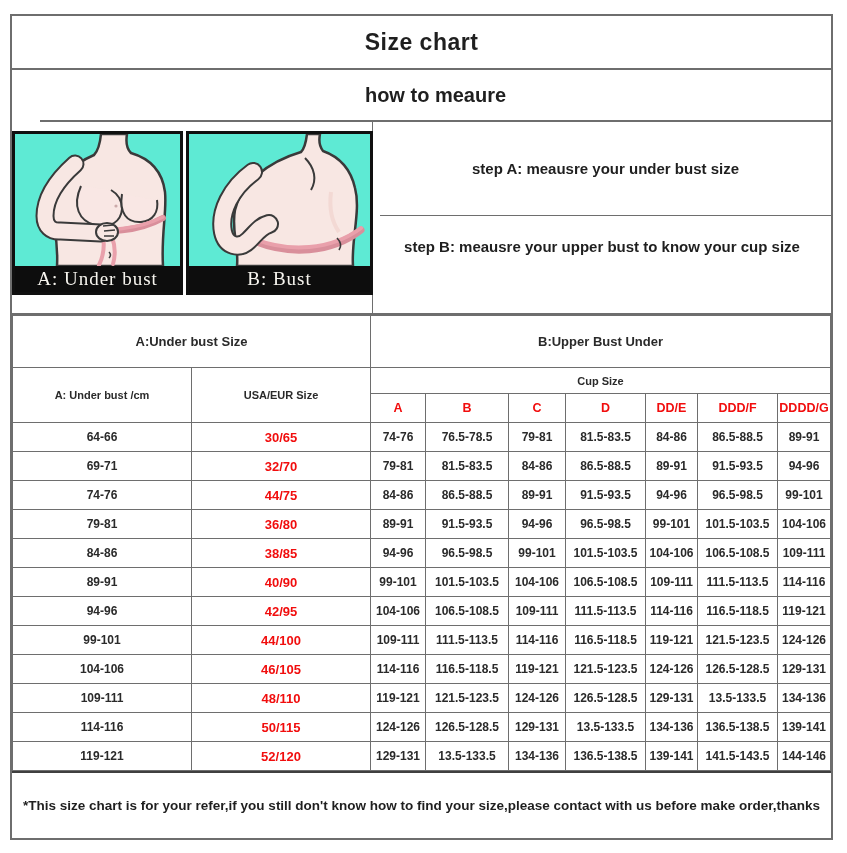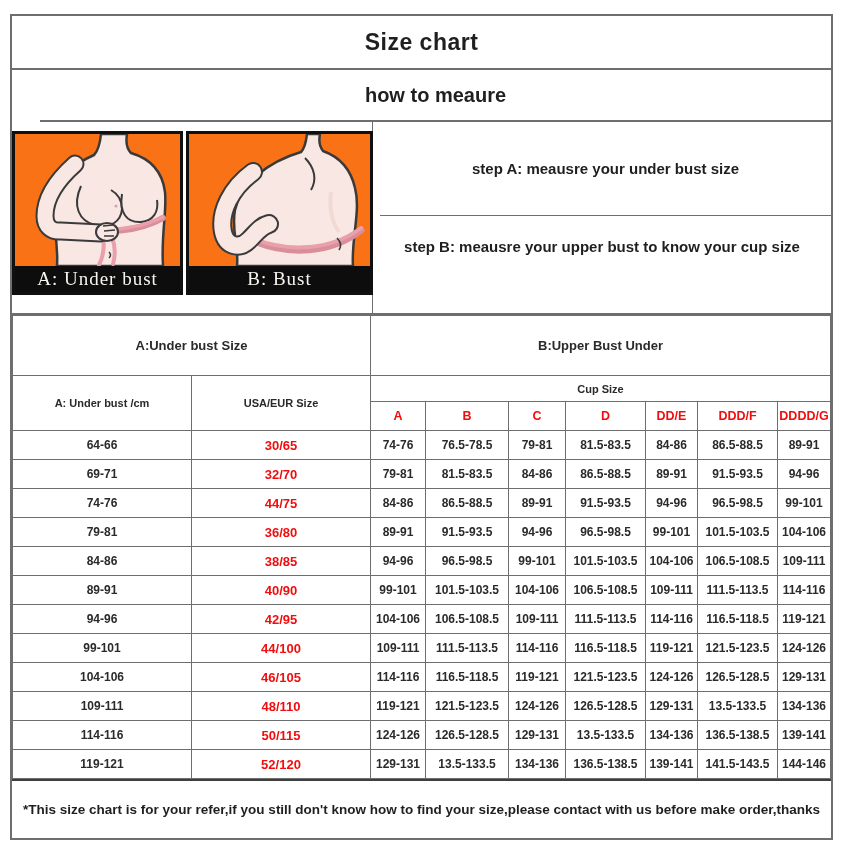--- a/index.html
+++ b/index.html
@@ -31,41 +31,41 @@
     font-size:23px;font-weight:bold;letter-spacing:.5px;
   }
   .subtitle-row{
     height:52px;border-bottom:2px solid var(--border);
     display:flex;align-items:center;justify-content:center;
     font-size:20px;font-weight:bold;margin-left:28px;
   }
   .measure-section{height:193px;display:flex;border-bottom:2px solid var(--border);}
   .illustrations{width:361px;border-right:1px solid var(--border);position:relative;}
   .img-box{
-    position:absolute;top:9px;margin:0;border:3px solid #101010;background:#f97316;
+    position:absolute;top:9px;margin:0;border:3px solid #101010;background:#5eead4;
     display:flex;flex-direction:column;height:164px;
   }
   .img-box.box-a{left:0;width:171px;}
   .img-box.box-b{left:174px;width:187px;}
   .img-box svg{flex:1;display:block;width:100%;}
   .img-box figcaption{
     height:26px;background:var(--caption-bar);color:#f6f4ee;
     font-family:"Liberation Serif",serif;font-size:19px;line-height:25px;text-align:center;
     letter-spacing:1px;
   }
   .steps{flex:1;display:flex;flex-direction:column;}
   .step{font-weight:bold;font-size:15px;text-align:center;padding:0 14px;}
   .step-a{height:94px;border-bottom:1px solid var(--border);display:flex;align-items:center;justify-content:center;margin-left:7px;}
   .step-b{flex:1;display:flex;align-items:flex-start;justify-content:center;padding-top:22px;}
   table{border-collapse:collapse;table-layout:fixed;width:100%;}
   th,td{
     border:1px solid var(--border);text-align:center;vertical-align:middle;
     padding:0;font-weight:bold;color:#2a2a2a;
   }
-  tr.h-section th{height:60px;font-size:13px;}
+  tr.h-section th{height:52px;font-size:13px;}
   tr.h-cup th{height:26px;font-size:11px;}
   tr.h-letters th{height:29px;font-size:12.5px;color:var(--accent-red);}
   tbody td{height:29px;font-size:12px;}
   td.red{color:var(--accent-red);font-size:13px;}
   .footnote{
     flex:1;display:flex;align-items:center;justify-content:center;
     border-top:2px solid var(--dark-border);
     font-weight:bold;font-size:13.5px;padding:8px 10px;
   }
 </style>

